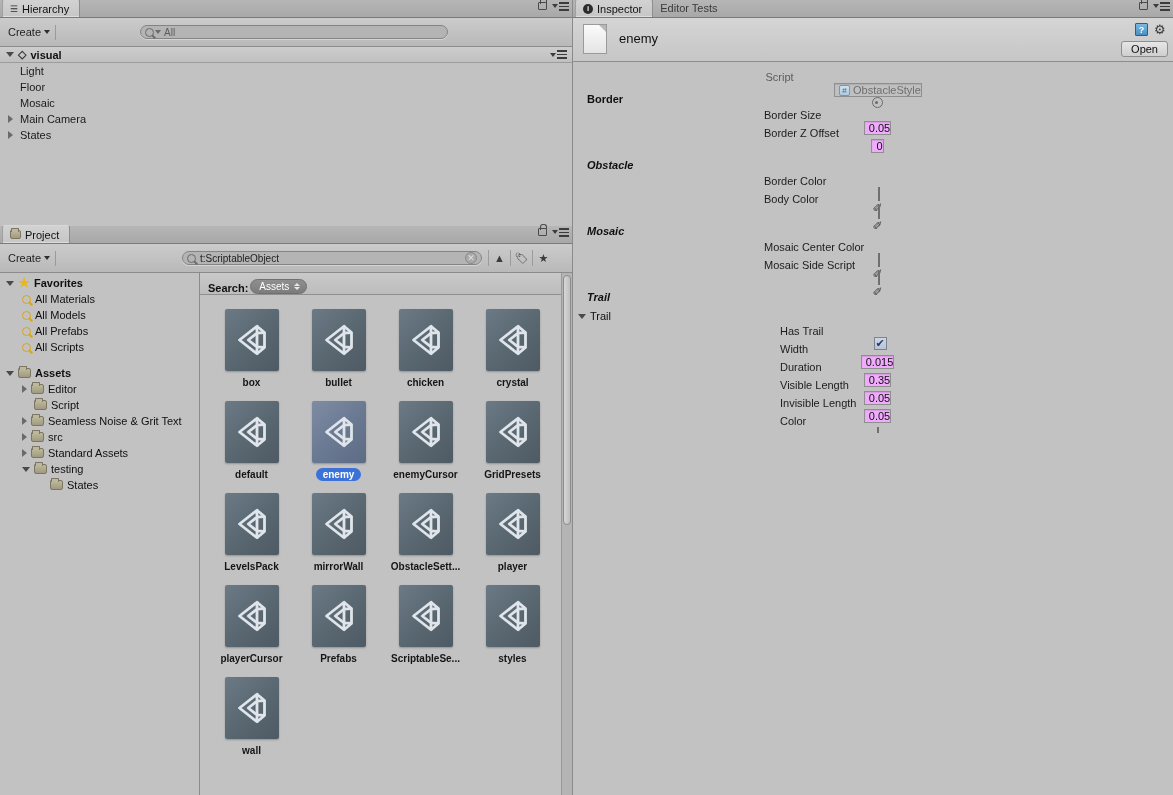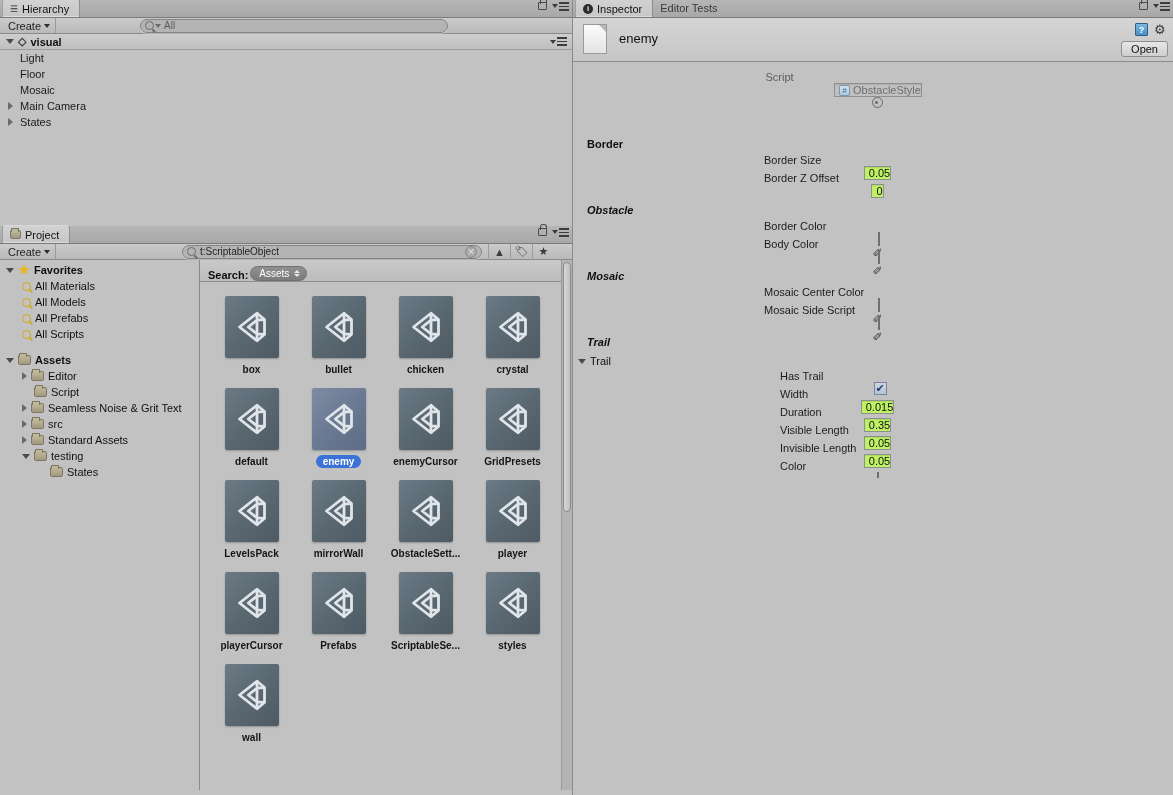--- a/index.html
+++ b/index.html
@@ -38,21 +38,21 @@
     border-radius: 3px 3px 0 0;
     margin-left: 2px;
     box-shadow: 0 -1px 0 rgba(255,255,255,.4) inset;
   }
   .tab-right {
     position: absolute; right: 3px; top: 2px;
     display: flex; align-items: center; gap: 5px;
   }
 
   .toolbar {
-    height: 16px;
+    height: 29px;
     background: linear-gradient(to bottom, #cbcbcb, #b9b9b9);
     border-bottom: 1px solid #8b8b8b;
     display: flex; align-items: center;
     padding: 0 3px;
     position: relative;
   }
   .tb-btn {
     height: 15px; padding: 0 5px;
     display: flex; align-items: center; gap: 3px;
     font-size: 11px; color: #1e1e1e;
@@ -213,26 +213,26 @@
     border: 1px solid #8e8e8e; border-radius: 3px;
     display: flex; align-items: center;
     font-size: 11px;
   }
 
   .insp-body { padding: 9px 0 0 0; }
   .row { height: 18px; display: flex; align-items: center; padding-left: 14px; flex-direction: column; }
   .row .lbl { font-size: 11px; color: #1c1c1c; }
   .row.ind .lbl { padding-left: 16px; }
   .row .lbl.w { width: 232px; flex: none; }
-  .hdr { height: 20px; display: flex; align-items: center; padding-left: 14px; font-weight: bold; font-size: 11px; margin-top: 45px; }
+  .hdr { height: 20px; display: flex; align-items: center; padding-left: 14px; font-weight: bold; font-size: 11px; }
   .hdr.gap { margin-top: 10px; font-style: italic; }
 
   .field {
     flex: 1; height: 15px; margin-right: 5px;
-    background: #bef264;
+    background: #f0abfc;
     border: 1px solid #8f8f8f;
     display: flex; align-items: center;
     padding-left: 4px; font-size: 11px;
     box-shadow: inset 0 1px 1px rgba(0,0,0,.10);
   }
   .field.disabled { background: #c0c0c0; color: #6f6f6f; }
   .swatch-wrap { flex: 1; display: flex; align-items: center; margin-right: 3px; }
   .swatch {
     flex: 1; height: 14px;
     border: 1px solid #6f6f6f;

